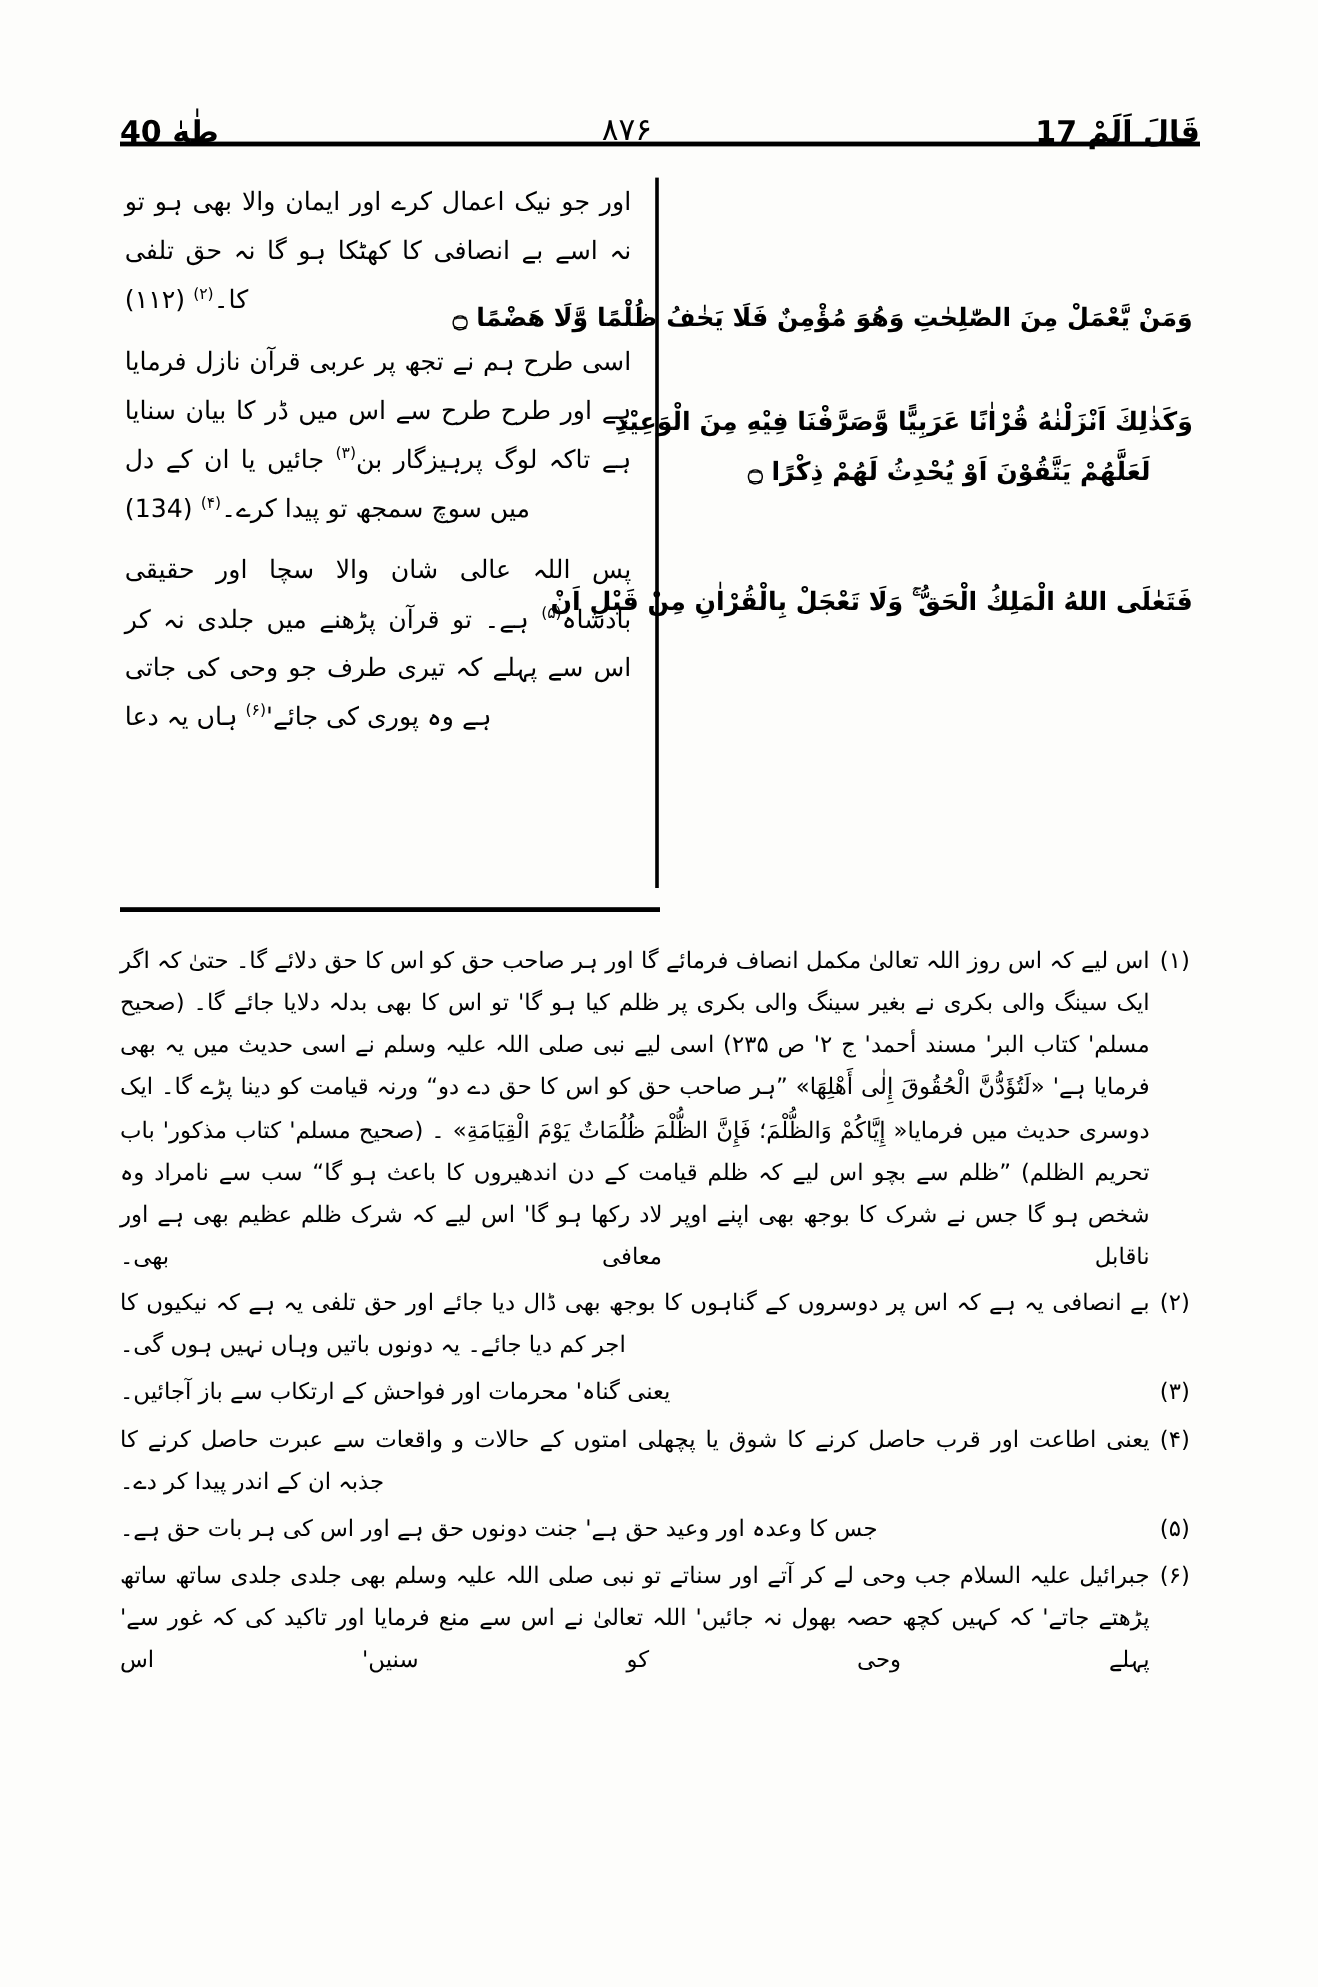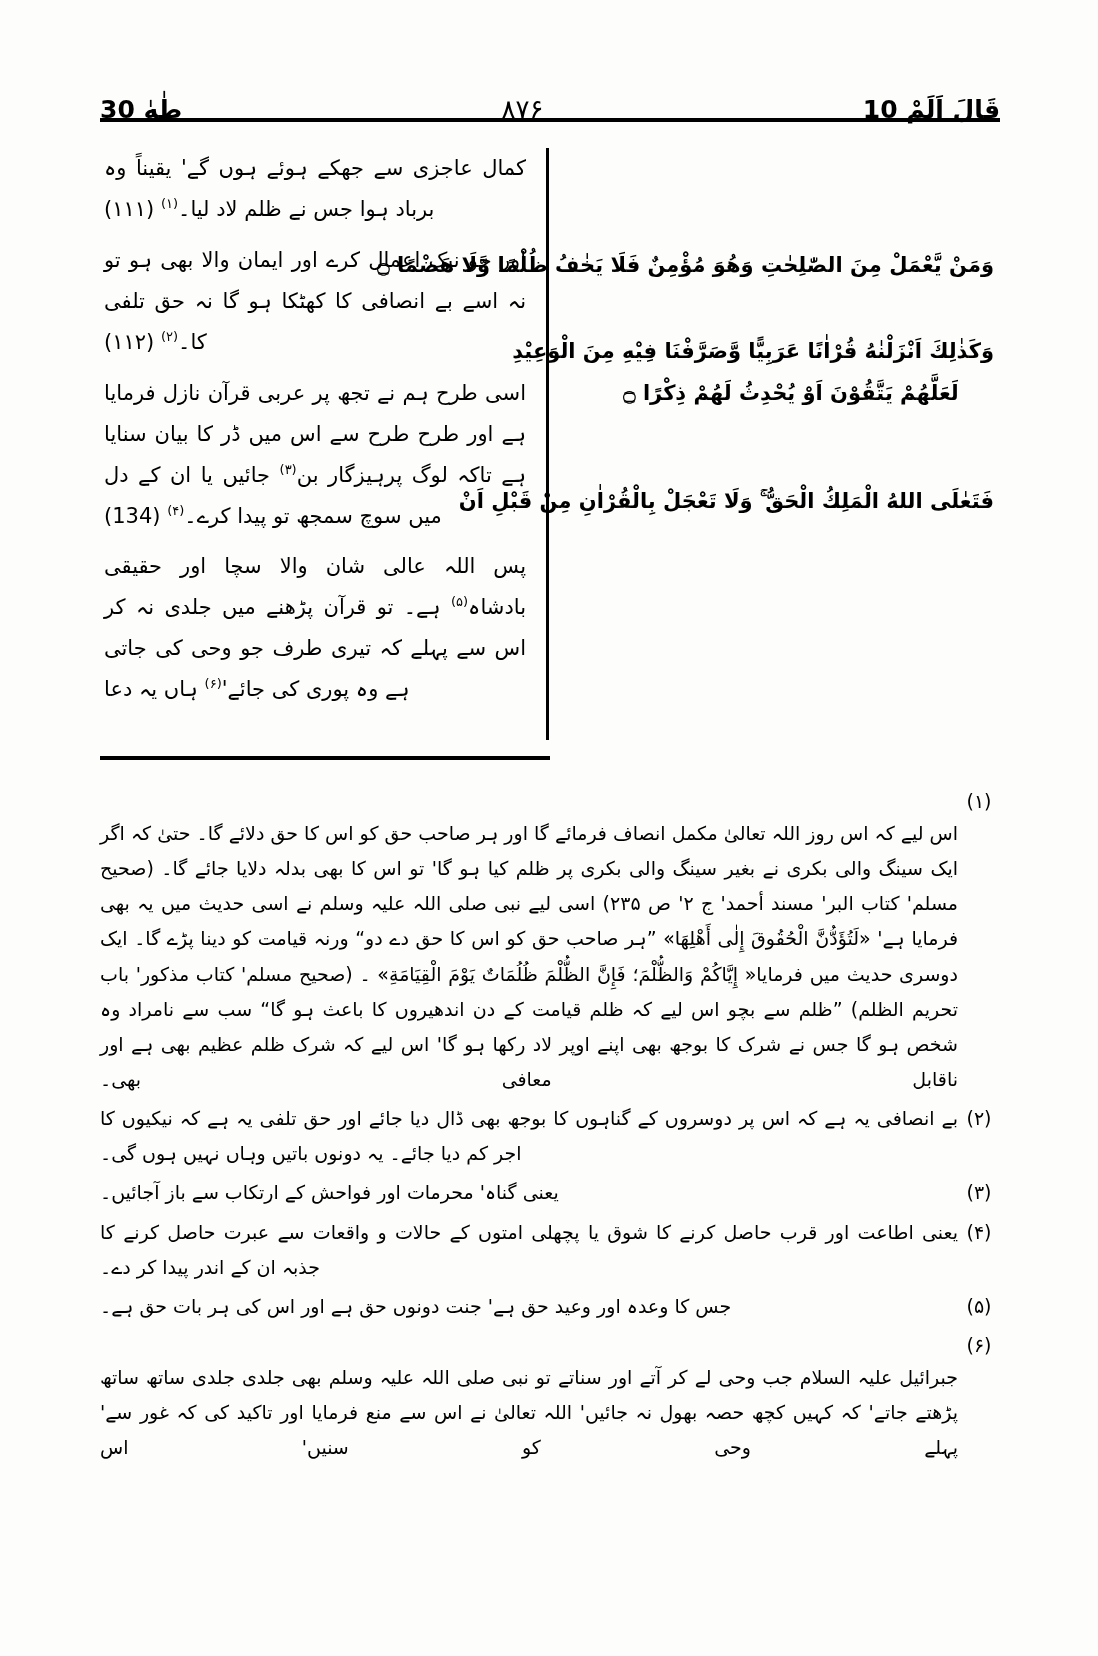--- a/index.html
+++ b/index.html
@@ -136,32 +136,32 @@
     font-weight:500;
   }
   .fn-text{
     flex:1 1 auto;
     font-size:19px;
     line-height:1.85;
     text-align:justify;
     text-align-last:left;
     font-weight:500;
   }
-  .fn-text.first{text-align-last:justify;margin-top:32px;}
+  .fn-text.first{text-align-last:justify;}
 </style>
 </head>
 <body>
 
 <div class="page">
 
   <div class="header">
     <div class="hdr-row">
-      <span class="hdr-item hdr-juz">قَالَ اَلَمْ 10</span>
+      <span class="hdr-item hdr-juz">قَالَ اَلَمْ 17</span>
       <span class="hdr-item hdr-page">۸۷۶</span>
-      <span class="hdr-item hdr-surah">طٰهٰ 30</span>
+      <span class="hdr-item hdr-surah">طٰهٰ 40</span>
     </div>
   </div>
   <div class="hdr-rule"></div>
 
   <div class="divider-pos"></div>
 
   <div class="body-wrap">
 
     <div class="col col-arabic">
 
@@ -175,24 +175,20 @@
       </div>
 
       <div class="ayah-block ayah-3">
         <span class="line">فَتَعٰلَى اللهُ الْمَلِكُ الْحَقُّ ۚ وَلَا تَعْجَلْ بِالْقُرْاٰنِ مِنْ قَبْلِ اَنْ</span>
       </div>
 
     </div>
 
     <div class="col col-urdu">
 
-      <div class="urdu-para">
-        <span>کمال عاجزی سے جھکے ہوئے ہوں گے' یقیناً وہ برباد ہوا جس نے ظلم لاد لیا۔</span><sup>(۱)</sup>
-        <span>(۱۱۱)</span>
-      </div>
 
       <div class="urdu-para">
         <span>اور جو نیک اعمال کرے اور ایمان والا بھی ہو تو نہ اسے بے انصافی کا کھٹکا ہو گا نہ حق تلفی کا۔</span><sup>(۲)</sup>
         <span>(۱۱۲)</span>
       </div>
 
       <div class="urdu-para">
         <span>اسی طرح ہم نے تجھ پر عربی قرآن نازل فرمایا ہے اور طرح طرح سے اس میں ڈر کا بیان سنایا ہے تاکہ لوگ پرہیزگار بن</span><sup>(۳)</sup>
         <span>جائیں یا ان کے دل میں سوچ سمجھ تو پیدا کرے۔</span><sup>(۴)</sup>
         <span>(134)</span>

